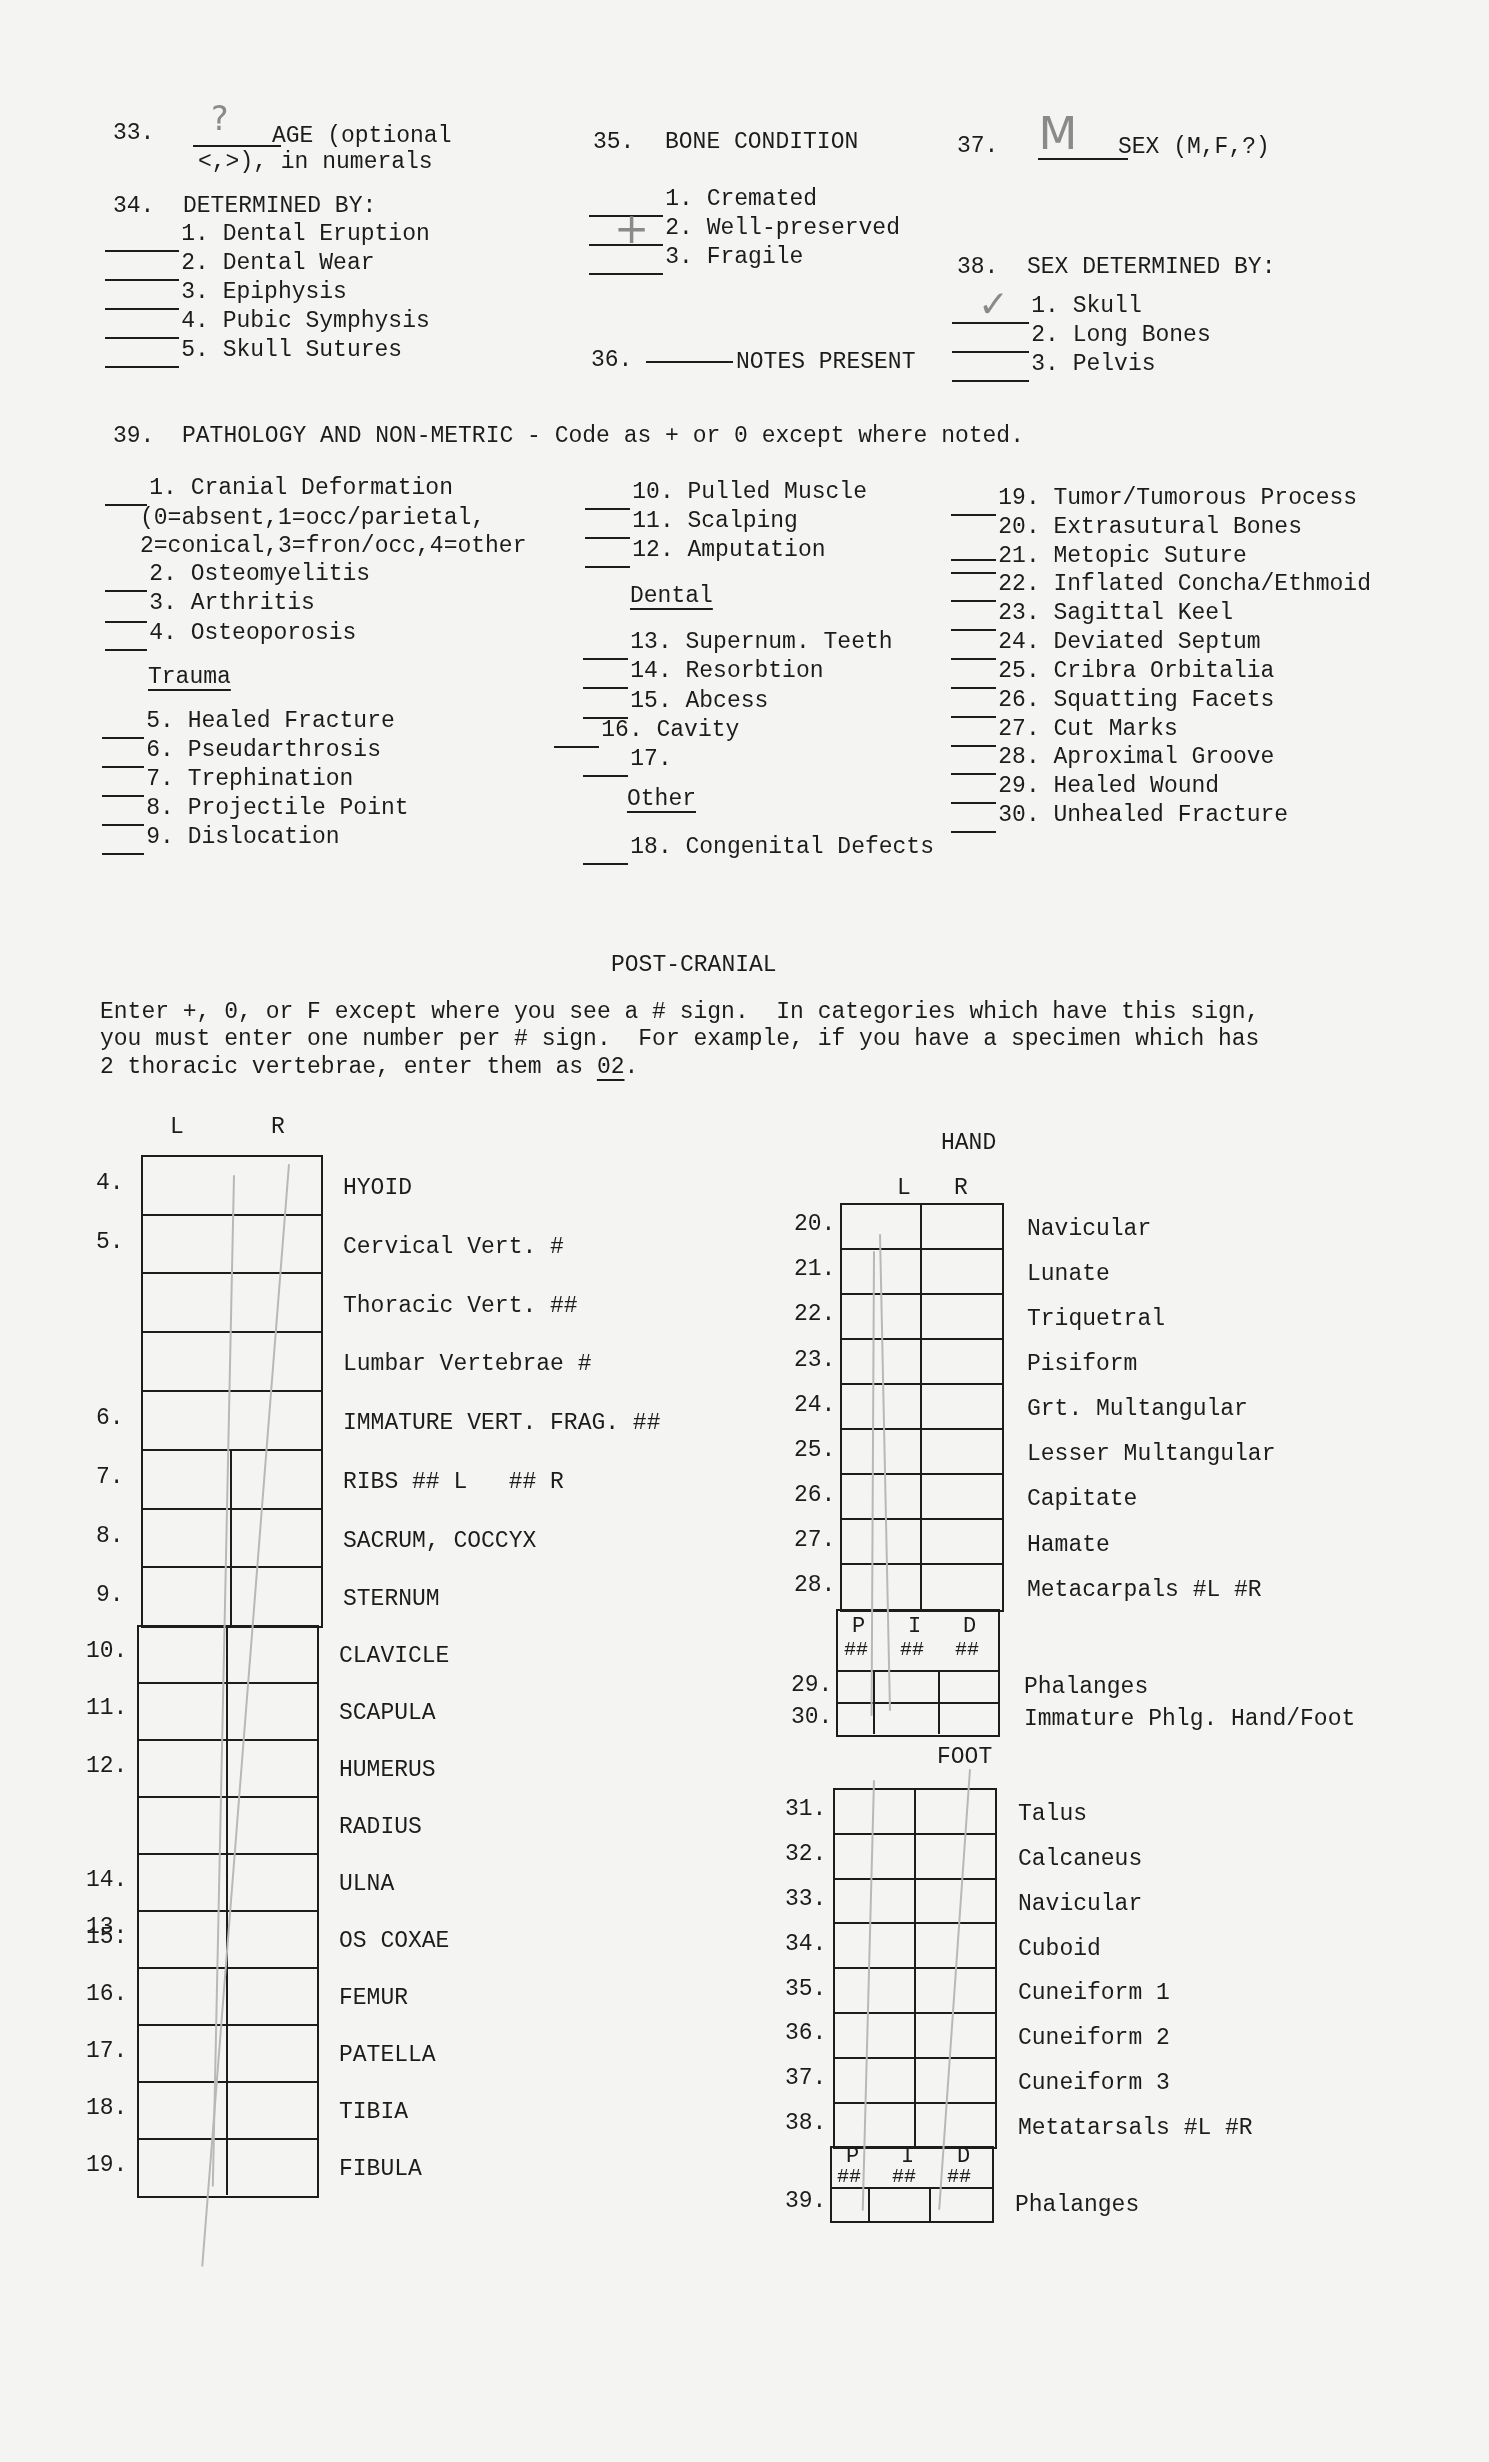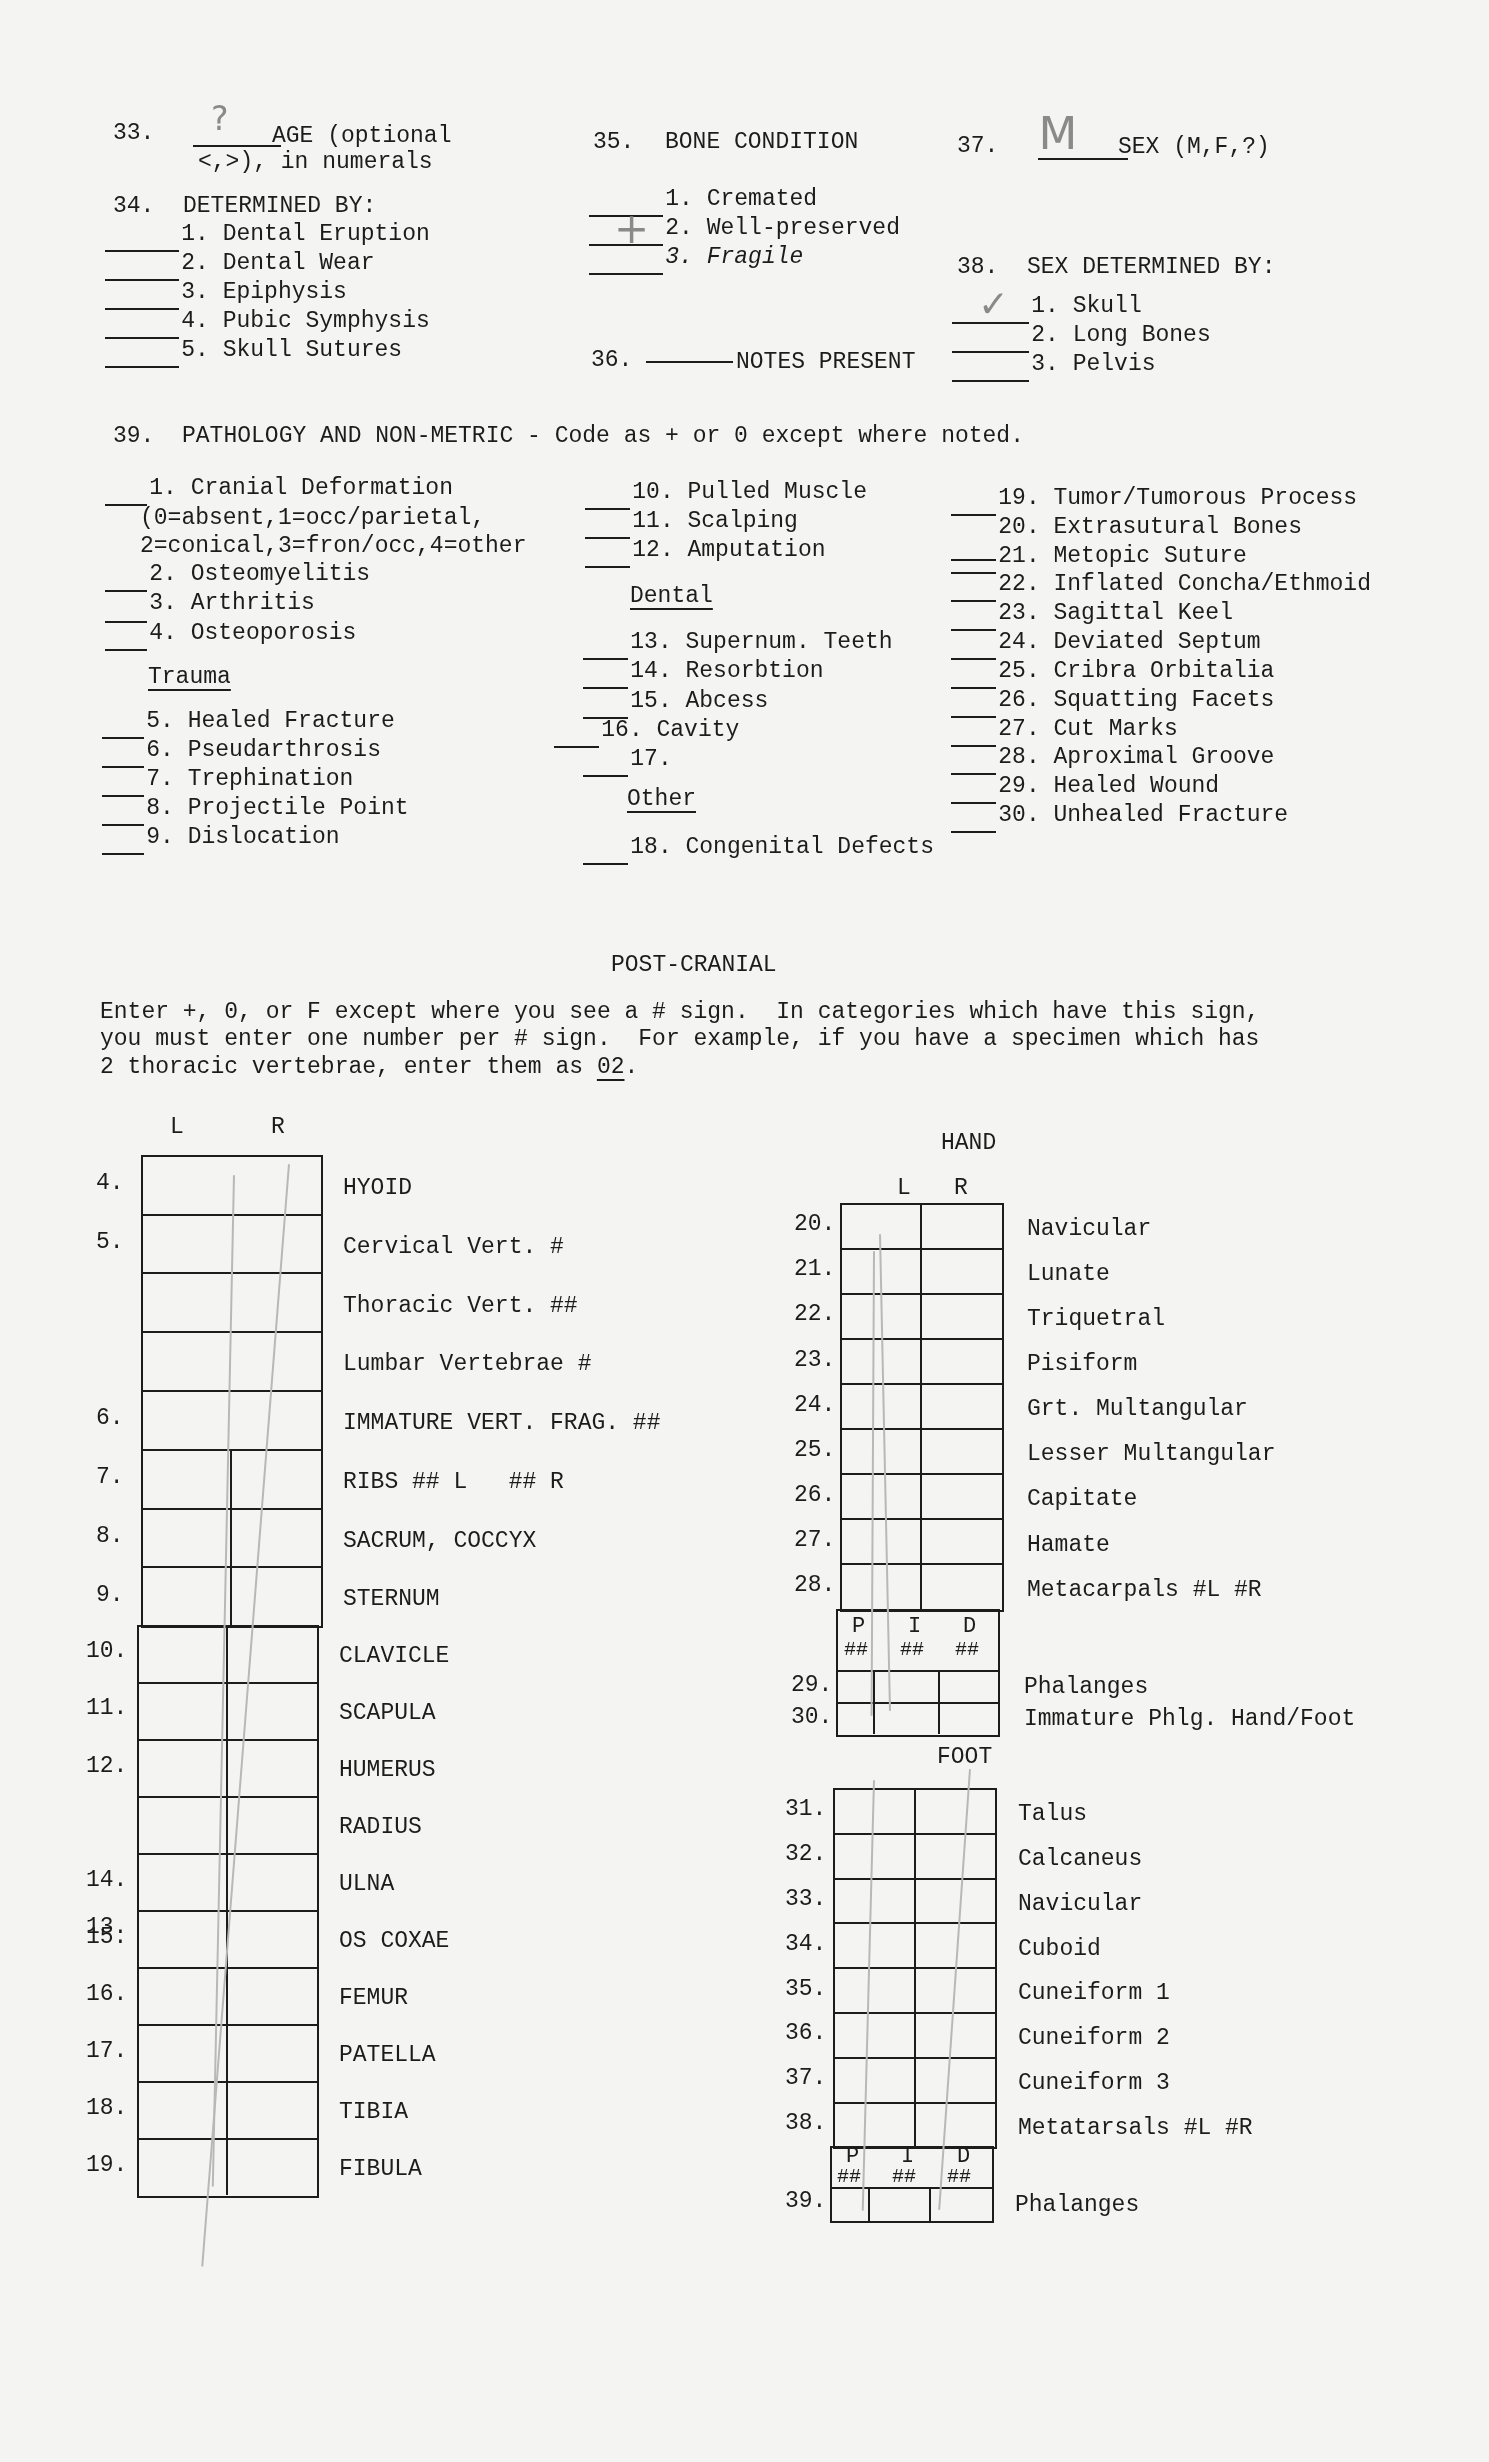--- a/index.html
+++ b/index.html
@@ -62,21 +62,21 @@
 <div class="abs t" style="left:665px;top:128px;">BONE CONDITION</div>
 <div id="q35-list">
     <div class="row" style="left:589px;top:185px;">
       <span class="blank" style="width:74px;margin-right:2.3px;"></span>
       <span class="t" style="margin-bottom: 3.5px;">1. Cremated</span>
     </div>
     <div class="row" style="left:589px;top:214px;">
       <span class="blank" style="width:74px;margin-right:2.3px;"></span>
       <span class="t" style="margin-bottom: 3.5px;">2. Well-preserved</span>
     </div>
-    <div class="row" style="left:589px;top:243px;font-style:italic;">
+    <div class="row" style="left:589px;top:243px;">
       <span class="blank" style="width:74px;margin-right:2.3px;"></span>
       <span class="t" style="margin-bottom: 3.5px;">3. Fragile</span>
     </div>
   </div>
 <div class="hand" style="left:614px;top:204px;font-size:42px;">+</div>
 
 <div class="abs t" style="left:591px;top:346px;">36.</div>
 <div class="abs" style="left:646px;top:343px;"><span class="blank" style="width:87px;"></span></div>
 <div class="abs t" style="left:736px;top:348px;">NOTES PRESENT</div>
 

